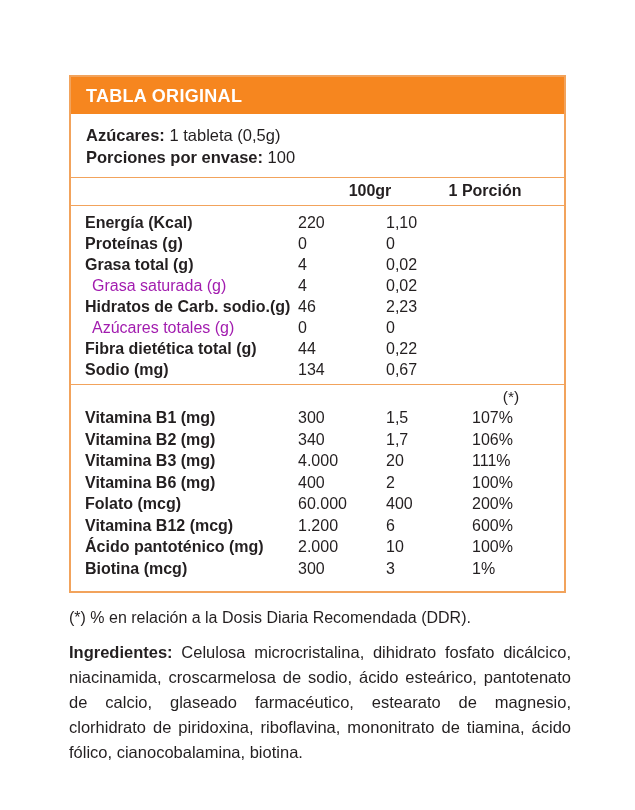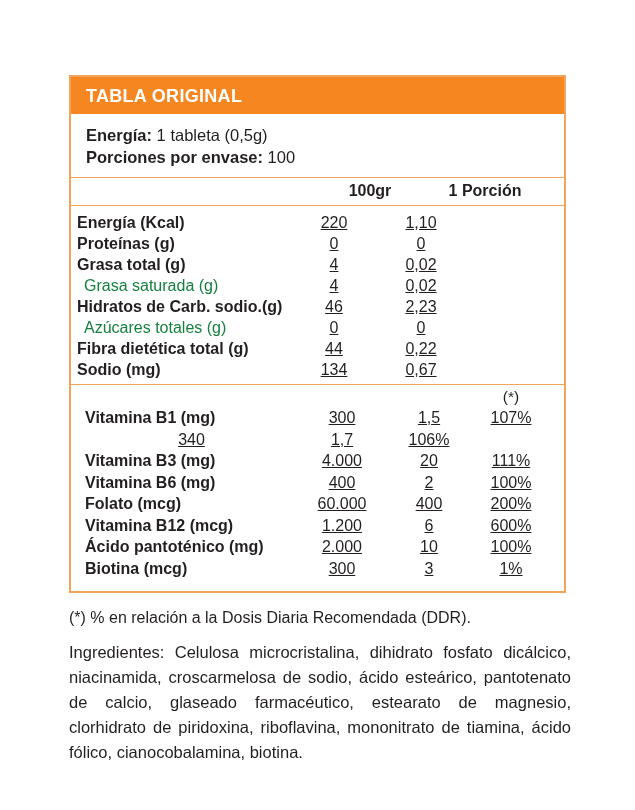--- a/index.html
+++ b/index.html
@@ -45,54 +45,54 @@
     padding: 2px 14px 3px;
     border-bottom: 1px solid #f2a35c;
     gap: 28px;
   }
   .colheader .col-label {
     font-weight: bold;
     font-size: 16px;
     line-height: 22px;
     text-align: center;
   }
-  .main-section { padding: 6px 6px 4px; }
+  .main-section { padding: 6px 14px 4px; }
   .vitamins-section { padding: 2px 14px 12px; border-top: 1px solid #f2a35c; }
   .row { font-size: 16px; line-height: 21px; }
   .vitamins-section .row { line-height: 21.5px; }
   .row .lbl { font-weight: bold; }
-  .row.sub .lbl { font-weight: normal; padding-left: 7px; color: #15803d; }
-  .row .val { text-align: center; font-weight: normal; text-decoration: underline; }
+  .row.sub .lbl { font-weight: normal; padding-left: 7px; color: #a21caf; }
+  .row .val { text-align: left; font-weight: normal; }
   .star-row { font-size: 15.5px; line-height: 20px; }
   .star-row .val { text-align: center; }
   
   .footnote {
     margin-top: 14px;
     font-size: 16px;
     line-height: 22px;
   }
   .ingredients {
     margin-top: 11px;
     font-size: 16.5px;
     line-height: 25px;
     text-align: justify;
   }
-  .ingredients b { font-weight: normal; }
+  .ingredients b { font-weight: bold; }
 </style>
 </head>
 <body>
 
 <div class="content">
 
   <div class="panel">
 
     <div class="panel-header">TABLA ORIGINAL</div>
 
     <div class="portion-section">
-      <div><b>Energía:</b><span> 1 tableta (0,5g)</span></div>
+      <div><b>Azúcares:</b><span> 1 tableta (0,5g)</span></div>
       <div><b>Porciones por envase:</b><span> 100</span></div>
     </div>
 
     <div class="colheader grid-row">
       <span></span>
       <span class="col-label">100gr</span>
       <span class="col-label">1 Porción</span>
       <span></span>
     </div>
 
@@ -154,20 +154,21 @@
           <span></span>
         <span class="val">(*)</span>
       </div>
       <div class="row grid-row">
         <span class="lbl">Vitamina B1 (mg)</span>
         <span class="val">300</span>
         <span class="val">1,5</span>
         <span class="val">107%</span>
       </div>
       <div class="row grid-row">
+        <span class="lbl">Vitamina B2 (mg)</span>
         <span class="val">340</span>
         <span class="val">1,7</span>
         <span class="val">106%</span>
       </div>
       <div class="row grid-row">
         <span class="lbl">Vitamina B3 (mg)</span>
         <span class="val">4.000</span>
         <span class="val">20</span>
         <span class="val">111%</span>
       </div>

